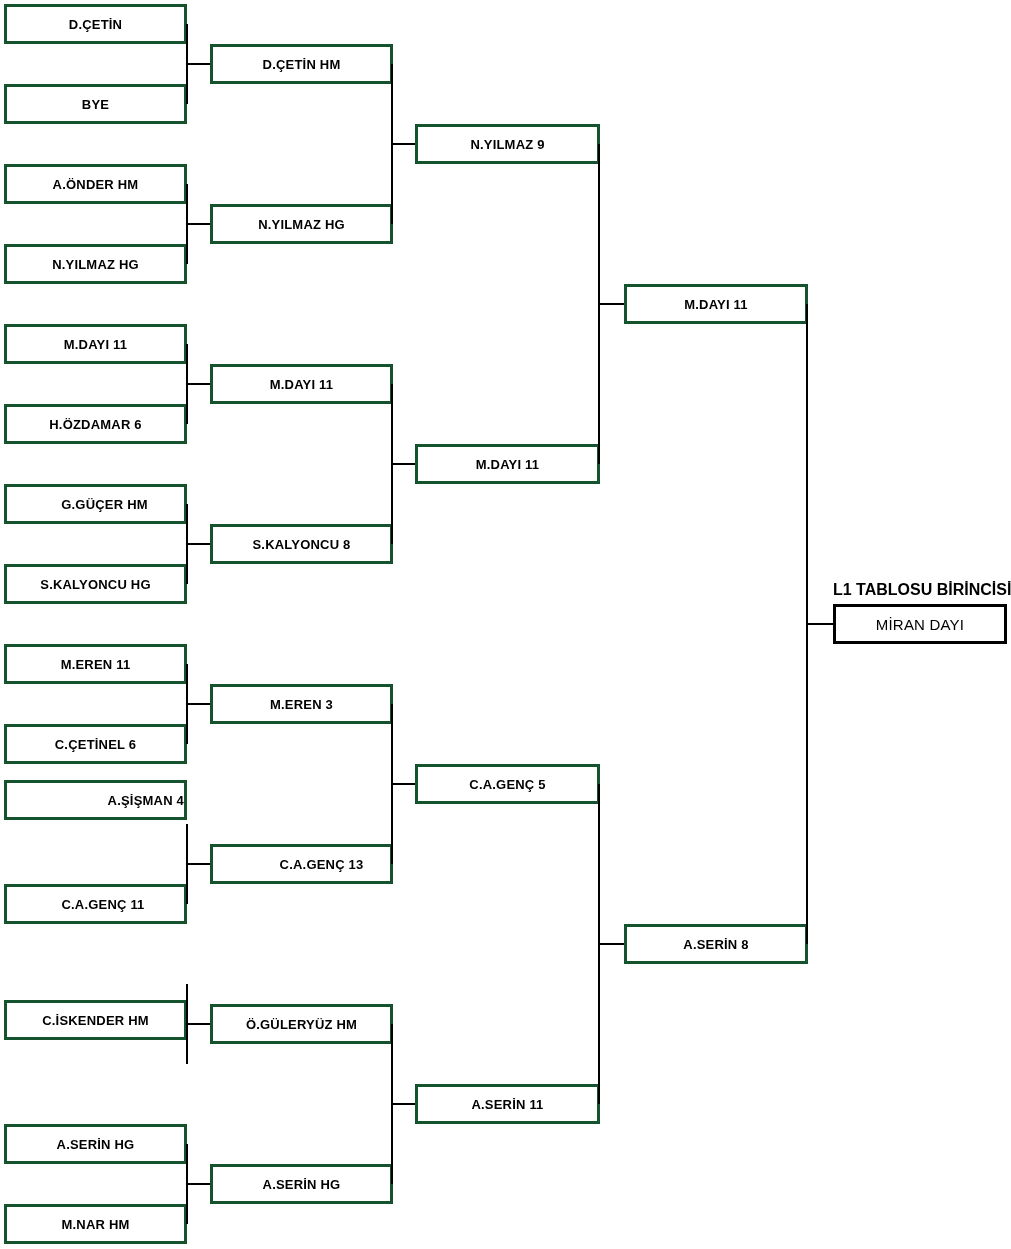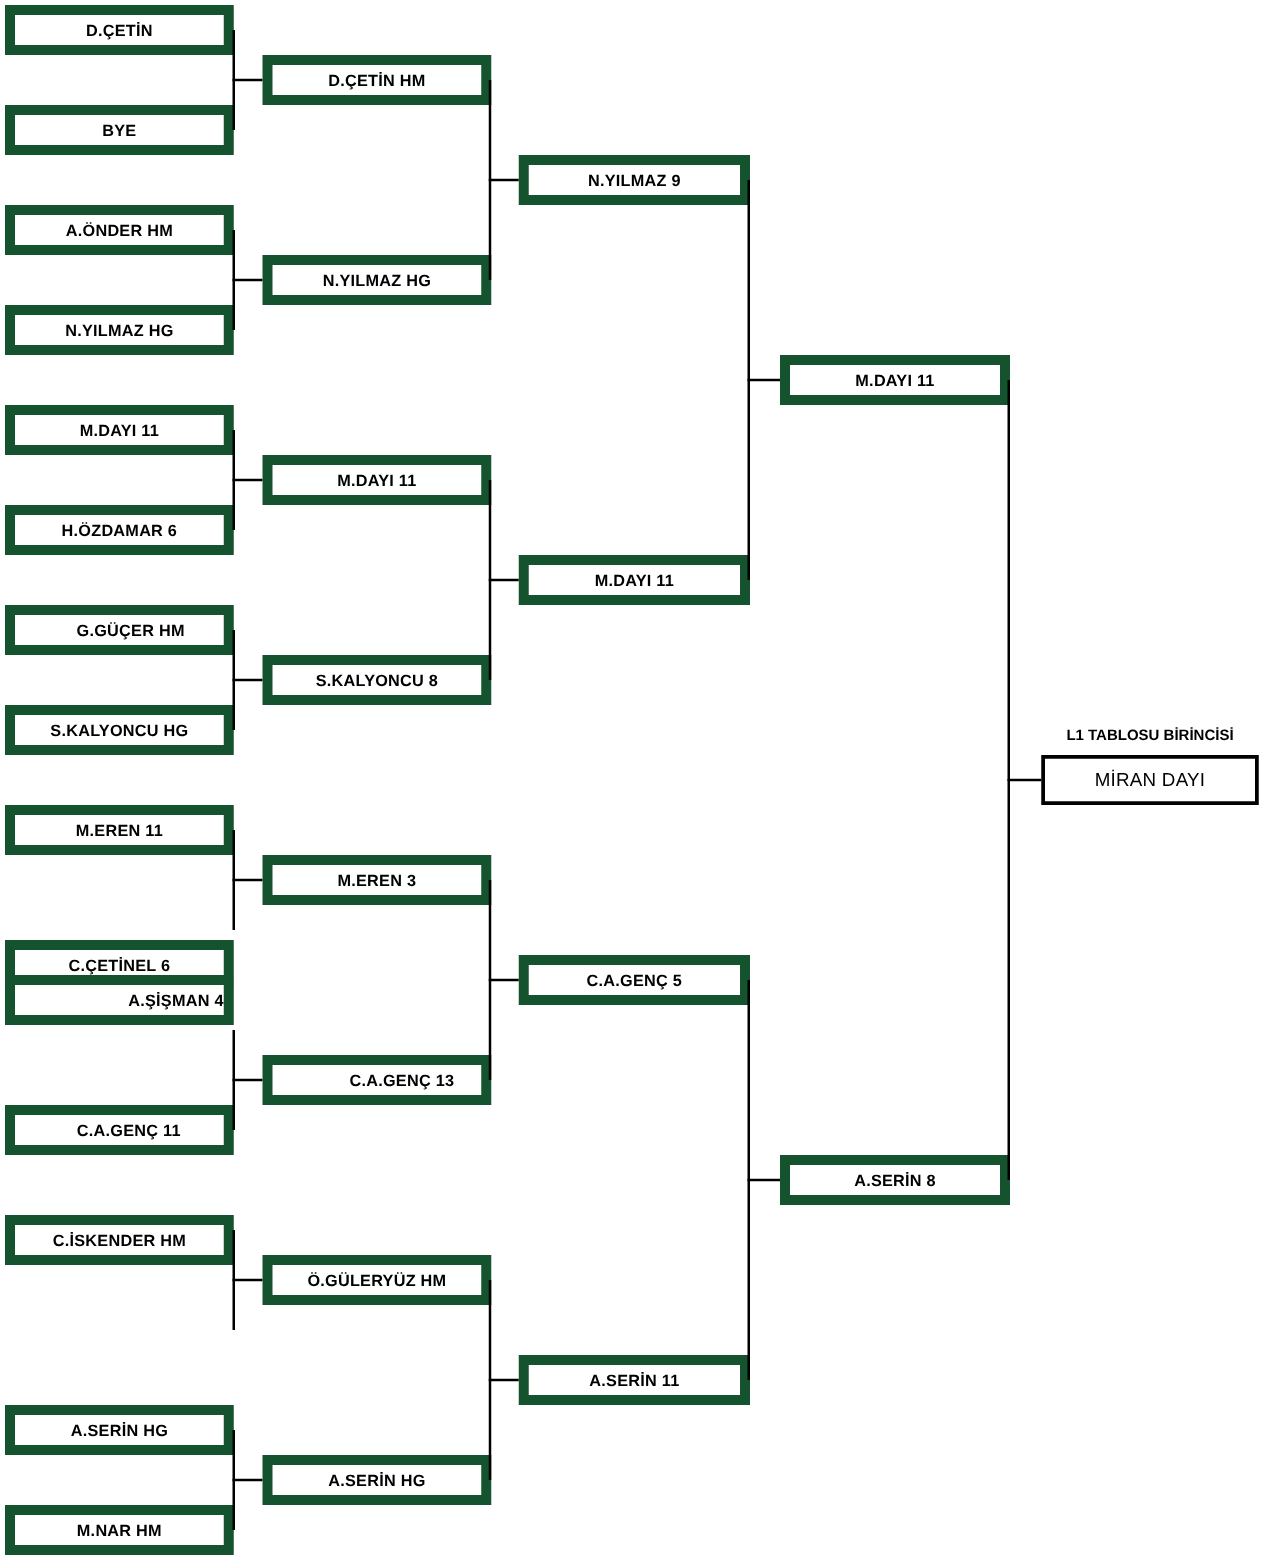--- a/index.html
+++ b/index.html
@@ -12,21 +12,21 @@
     position: relative;
     width: 1011px;
     height: 1249px;
     background: #ffffff;
     font-family: "Liberation Sans", sans-serif;
     overflow: hidden;
   }
   .bracket-box {
     position: absolute;
     box-sizing: border-box;
-    border: 8px solid #14532d;
+    border: 3px solid #14532d;
     background: #ffffff;
     display: flex;
     align-items: center;
     justify-content: center;
     text-align: center;
   }
   .bracket-box .slot-label {
     font-size: 13px;
     font-weight: bold;
     color: #000000;
@@ -48,21 +48,21 @@
   .champion-box .slot-label {
     font-size: 15px;
     font-weight: normal;
   }
   .champion-caption {
     position: absolute;
     left: 833px;
     width: 174px;
     top: 582px;
     text-align: center;
-    font-size: 12px;
+    font-size: 16px;
     font-weight: bold;
     color: #000000;
     white-space: nowrap;
     line-height: 1;
   }
   
   .conn-v {
     position: absolute;
     width: 2px;
     background: #000000;
@@ -98,30 +98,30 @@
     </div>
   <div class="bracket-box r1" style="top:484px;padding-left:18px;">
       <span class="slot-label">G.GÜÇER HM</span>
     </div>
   <div class="bracket-box r1" style="top:564px;">
       <span class="slot-label">S.KALYONCU HG</span>
     </div>
   <div class="bracket-box r1" style="top:644px;">
       <span class="slot-label">M.EREN 11</span>
     </div>
-  <div class="bracket-box r1" style="top:752px;">
+  <div class="bracket-box r1" style="top:724px;">
       <span class="slot-label">C.ÇETİNEL 6</span>
     </div>
   <div class="bracket-box r1" style="top:780px;justify-content:flex-end;">
       <span class="slot-label">A.ŞİŞMAN 4</span>
     </div>
   <div class="bracket-box r1" style="top:884px;padding-left:15px;">
       <span class="slot-label">C.A.GENÇ 11</span>
     </div>
-  <div class="bracket-box r1" style="top:972px;">
+  <div class="bracket-box r1" style="top:1000px;">
       <span class="slot-label">C.İSKENDER HM</span>
     </div>
   <div class="bracket-box r1" style="top:1124px;">
       <span class="slot-label">A.SERİN HG</span>
     </div>
   <div class="bracket-box r1" style="top:1204px;">
       <span class="slot-label">M.NAR HM</span>
     </div>
 
   <div class="conn-v" style="left:186px; top:24px;   height:80px;"></div>

